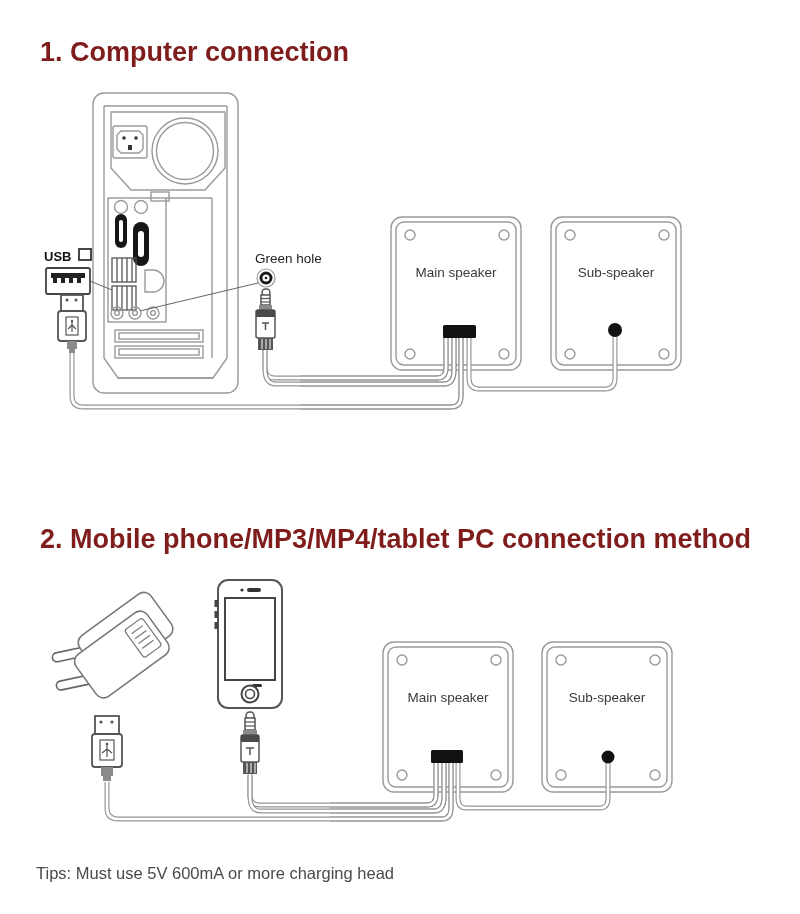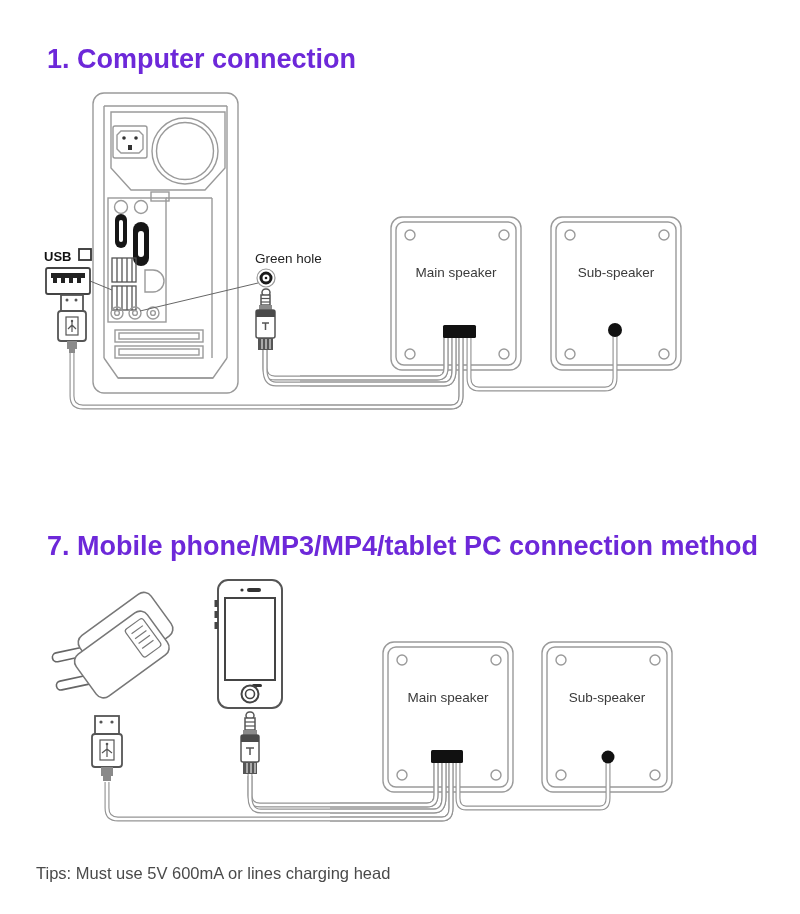--- a/index.html
+++ b/index.html
@@ -1,19 +1,19 @@
 <!DOCTYPE html>
 <html><head>
 <meta charset="utf-8">
 <style>
   html,body{margin:0;padding:0;background:#fff;}
   #page{position:relative;width:800px;height:914px;background:#fff;overflow:hidden;
         font-family:"Liberation Sans","DejaVu Sans",sans-serif;}
-  .sec-title{position:absolute;left:36px;margin:11px;font-size:27px;font-weight:600;
-             color:#6d28d9;letter-spacing:0;white-space:nowrap;}
+  .sec-title{position:absolute;left:36px;margin:4px;font-size:27px;font-weight:600;
+             color:#7f1d1d;letter-spacing:0;white-space:nowrap;}
   #title1{top:33px;}
   #title2{top:520px;}
   .tip-text{position:absolute;left:36px;font-size:16.5px;color:#4a4a4a;line-height:23px;}
   #tip1{top:426px;width:655px;}
   #tip2{top:845px;width:700px;}
   svg{position:absolute;left:0;}
   #diagram1{top:85px;}
   #diagram2{top:570px;}
   svg text{font-family:"Liberation Sans","DejaVu Sans",sans-serif;}
   .spk-label{font-size:13.5px;fill:#3a3a3a;}
@@ -183,21 +183,21 @@
       <path class="wire-o" d="M461,336 V396 Q461,407 451,407 H300"></path>
       <path class="wire-i" d="M461,336 V396 Q461,407 451,407 H300"></path>
       <path class="wire-o" d="M469,336 V378 Q469,389 479,389 H605 Q615,389 615,378 V333"></path>
       <path class="wire-i" d="M469,336 V378 Q469,389 479,389 H605 Q615,389 615,378 V333"></path>
     </g>
     <rect x="443" y="325" width="33" height="13" rx="1.5" fill="#111"></rect>
     <circle cx="615" cy="330" r="7" fill="#111"></circle>
   </svg>
 
 
-  <h2 id="title2" class="sec-title">7. Mobile phone/MP3/MP4/tablet PC connection method</h2>
+  <h2 id="title2" class="sec-title">2. Mobile phone/MP3/MP4/tablet PC connection method</h2>
 
   <svg id="diagram2" width="800" height="275" viewBox="0 570 800 275">
 
     <g>
       <rect x="52" y="650" width="36" height="9" rx="4.5" fill="#fff" stroke="#666" stroke-width="1.6" transform="rotate(-12 70 654)"></rect>
       <rect x="56" y="678" width="38" height="9" rx="4.5" fill="#fff" stroke="#666" stroke-width="1.6" transform="rotate(-12 75 682)"></rect>
       <g transform="rotate(-36 115 657)">
         <rect x="92" y="620" width="88" height="52" rx="9" fill="#fff" stroke="#777" stroke-width="1.6"></rect>
         <rect x="78" y="633" width="88" height="52" rx="9" fill="#fff" stroke="#777" stroke-width="1.6"></rect>
         <g stroke="#777" stroke-width="1.2" fill="none">
@@ -285,15 +285,15 @@
       <path class="wire-i" d="M444,762 V797 Q444,811 434,811 H330"></path>
       <path class="wire-o" d="M451,762 V808 Q451,819 442,819 H330"></path>
       <path class="wire-i" d="M451,762 V808 Q451,819 442,819 H330"></path>
       <path class="wire-o" d="M458,762 V798 Q458,808 466,808 H600 Q608,808 608,798 V760"></path>
       <path class="wire-i" d="M458,762 V798 Q458,808 466,808 H600 Q608,808 608,798 V760"></path>
     </g>
     <rect x="431" y="750" width="32" height="13" rx="1.5" fill="#111"></rect>
     <circle cx="608" cy="757" r="6.5" fill="#111"></circle>
   </svg>
 
-  <p id="tip2" class="tip-text">Tips: Must use 5V 600mA or lines charging head</p>
+  <p id="tip2" class="tip-text">Tips: Must use 5V 600mA or more charging head</p>
 
 </div>
 
 </body></html>

